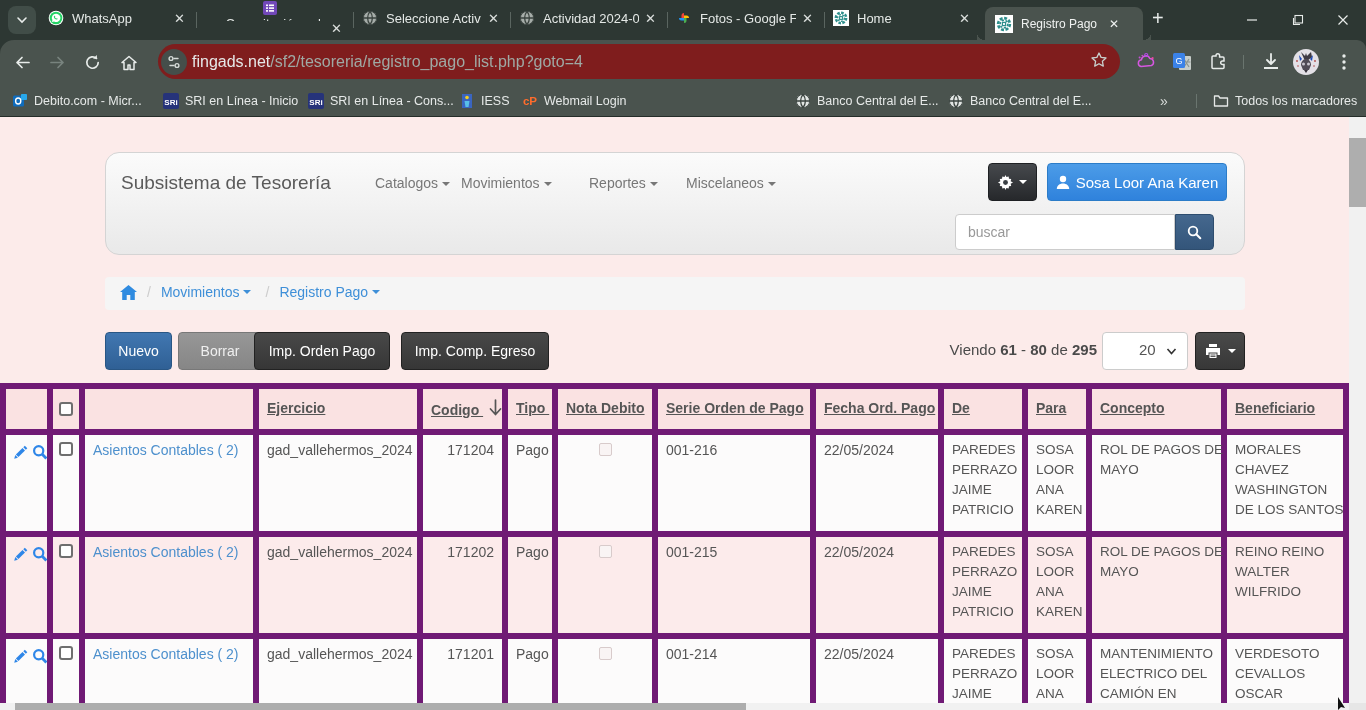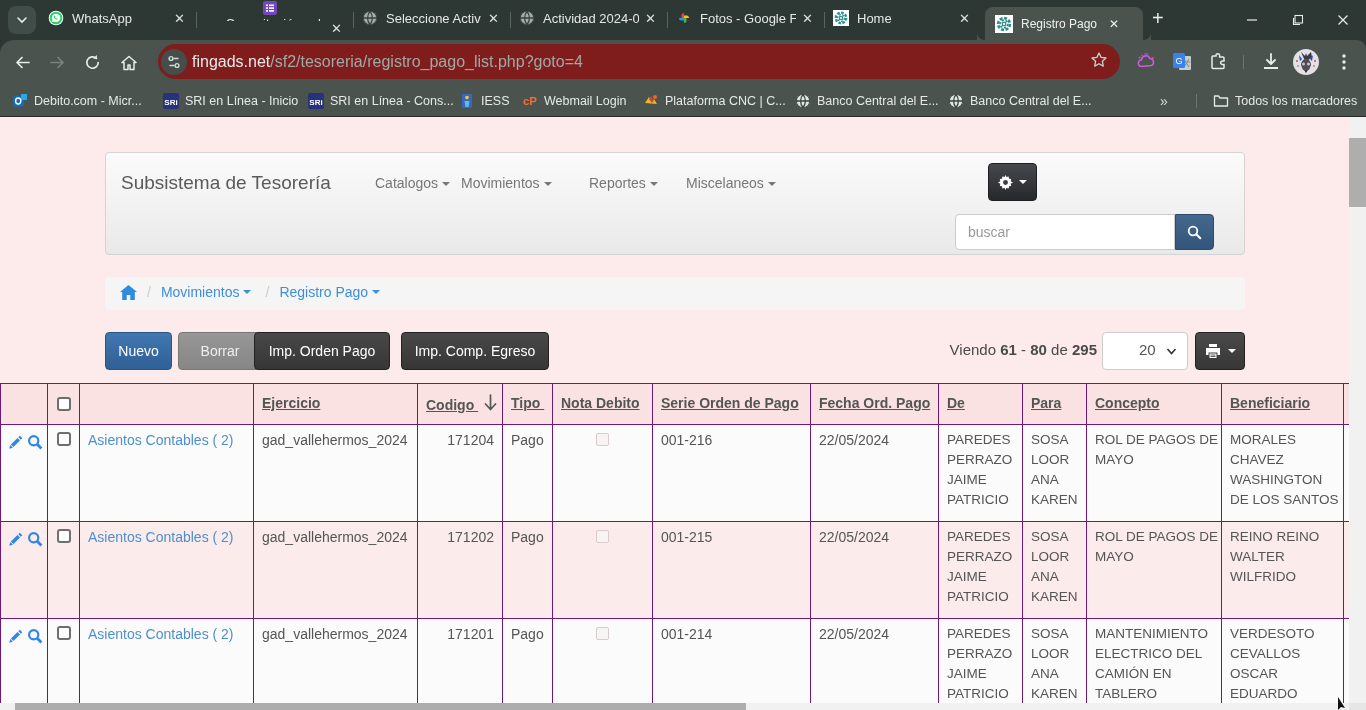--- a/index.html
+++ b/index.html
@@ -30,21 +30,21 @@
 
 #bookbar { position:absolute; left:0; top:85px; width:1366px; height:32px; background:#4A534E; border-bottom:1px solid #242D29; }
 .bm { position:absolute; top:0; height:32px; display:flex; align-items:center; color:#E6E9E8; font-size:12.5px; white-space:nowrap; }
 .bm .bic { width:16px; height:16px; margin-right:6px; }
 
 
 #page { position:absolute; left:0; top:117px; width:1349px; height:593px; background:#FCEBEA; overflow:hidden; }
 #gadline { position:absolute; left:0; top:12px; width:1349px; text-align:center; font-size:12px; color:#1A1A1A; }
 .container { position:absolute; left:105px; width:1140px; }
 
-#panel { top:35px; height:103px; background:linear-gradient(#FBFBFB,#E9E9E9); border:1px solid #D4D4D4; border-radius:4px; }
+#panel { top:35px; height:103px; background:linear-gradient(#FBFBFB,#E9E9E9); border:1px solid #D4D4D4; border-radius:14px; }
 #brand { position:absolute; left:15px; top:19px; font-size:19px; color:#5A5A5A; }
 .navitem { position:absolute; top:22px; font-size:14px; color:#777; }
 .caret { display:inline-block; width:0; height:0; border-left:4px solid transparent; border-right:4px solid transparent; border-top:4px solid #777; vertical-align:middle; margin-left:4px; }
 #gearbtn { position:absolute; left:882px; top:10px; width:49px; height:38px; background:linear-gradient(#46494D,#26282B); border:1px solid #1E2023; border-radius:4px; color:#fff; display:flex; align-items:center; justify-content:center; }
 #userbtn { position:absolute; left:941px; top:10px; width:180px; height:38px; background:linear-gradient(#4C9CE8,#2F82DC); border:1px solid #2B7CC8; border-radius:4px; color:#fff; font-size:15px; display:flex; align-items:center; justify-content:center; }
 #searchbox { position:absolute; left:849px; top:61px; width:220px; height:36px; background:#fff; border:1px solid #CCC; border-radius:4px 0 0 4px; font-size:14px; color:#999; line-height:34px; padding-left:12px; }
 #searchbtn { position:absolute; left:1069px; top:61px; width:39px; height:36px; background:linear-gradient(#45688E,#33557A); border:1px solid #2E4D6E; border-radius:0 4px 4px 0; display:flex; align-items:center; justify-content:center; }
 
 #crumb { top:160px; height:33px; background:#F5F5F5; border-radius:4px; font-size:14px; }
 #crumb .inner { position:absolute; left:15px; top:7px; display:flex; align-items:center; color:#CCC; }
@@ -56,21 +56,21 @@
 #b-nuevo { left:0px; width:67px; background:linear-gradient(#4177B1,#2F6095); border:1px solid #295684; }
 #b-borrar { left:73px; width:84px; background:linear-gradient(#979797,#868686); border:1px solid #787878; color:#EFEFEF; }
 #b-orden { left:149px; width:136px; background:linear-gradient(#484848,#363636); border:1px solid #222; }
 #b-egreso { left:296px; width:148px; background:linear-gradient(#484848,#363636); border:1px solid #222; }
 #viendo { position:absolute; right:148px; top:9px; font-size:15px; color:#4A4A4A; }
 #pagesel { position:absolute; left:997px; top:0; width:86px; height:38px; background:#fff; border:1px solid #CCC; border-radius:4px; font-size:15px; color:#555; }
 #printbtn { position:absolute; left:1090px; top:0; width:50px; height:38px; background:linear-gradient(#4A4A4A,#373737); border:1px solid #222; border-radius:4px; display:flex; align-items:center; justify-content:center; }
 
 
 #tbl { position:absolute; left:0; top:266px; width:1403px; border-collapse:collapse; table-layout:fixed; font-size:14px; color:#555; }
-#tbl th, #tbl td { border:1px solid #701a75; vertical-align:top; padding:7px 8px; line-height:20px; }
+#tbl th, #tbl td { border:6px solid #701a75; vertical-align:top; padding:7px 8px; line-height:20px; }
 #tbl td { padding-top:5px; padding-bottom:11px; }
 #tbl td .cb { margin-top:2px; }
 #tbl td div { white-space:nowrap; font-size:13.5px; }
 #tbl th { background:#FAE2E2; font-weight:bold; color:#555; text-align:left; padding-top:9px; padding-bottom:9px; white-space:nowrap; }
 #tbl th span { text-decoration:underline; }
 #tbl tr.w td { background:#FCFBFB; }
 #tbl tr.p td { background:#FCEBEB; }
 td.num { text-align:right; }
 td.ctr { text-align:center; }
 a.acl { color:#4D90CD; text-decoration:none; }
@@ -295,28 +295,20 @@
         <path d="M5.5 8h5l-1 6h-3z" fill="#58C0E8"></path>
       </svg>
     <span>IESS</span>
   </div>
   <div class="bm" style="left:522px;">
     <svg class="bic" viewBox="0 0 18 18">
         <text x="9" y="13.5" font-size="13" font-weight="bold" fill="#FF6C2C" text-anchor="middle" font-family="Liberation Sans">cP</text>
       </svg>
     <span>Webmail Login</span>
   </div>
-  <div class="bm" style="left:643px;">
-    <svg class="bic" viewBox="0 0 16 16">
-        <path d="M2 10l4-6 3 4 2-2 3 5z" fill="#E8B828"></path>
-        <path d="M8 3l3 4-2 3-3-4z" fill="#C04838"></path>
-        <circle cx="12" cy="4" r="2" fill="#E86828"></circle>
-      </svg>
-    <span>Plataforma CNC | C...</span>
-  </div>
   <div class="bm" style="left:795px;">
     <svg class="bic" viewBox="0 0 16 16">
         <circle cx="8" cy="8" r="6.8" fill="#E2E6E4"></circle>
         <path d="M1.4 8h13.2M8 1.3a10.6 10.6 0 0 1 0 13.4M8 1.3a10.6 10.6 0 0 0 0 13.4" stroke="#39423E" stroke-width="1.3" fill="none"></path>
         <circle cx="8" cy="8" r="6.6" fill="none" stroke="#39423E" stroke-width="0.9"></circle>
       </svg>
     <span>Banco Central del E...</span>
   </div>
   <div class="bm" style="left:948px;">
     <svg class="bic" viewBox="0 0 16 16">
@@ -346,20 +338,24 @@
     <div class="navitem" style="left:355px;">Movimientos<span class="caret"></span></div>
     <div class="navitem" style="left:483px;">Reportes<span class="caret"></span></div>
     <div class="navitem" style="left:580px;">Miscelaneos<span class="caret"></span></div>
     <div id="gearbtn">
         <svg width="15" height="15" viewBox="0 0 16 16">
           <path d="M8 0l1 2.2 2.4-.6.3 2.4 2.4.3-.6 2.4L16 8l-2.5 1.3.6 2.4-2.4.3-.3 2.4-2.4-.6L8 16l-1-2.2-2.4.6-.3-2.4-2.4-.3.6-2.4L0 8l2.5-1.3-.6-2.4 2.4-.3.3-2.4 2.4.6z" fill="#fff"></path>
           <circle cx="8" cy="8" r="2.6" fill="#3A3F44"></circle>
         </svg>
         <span class="caret" style="border-top-color:#fff;margin-left:6px;"></span>
       </div>
+    <div id="userbtn"><svg width="14" height="14" viewBox="0 0 14 14" style="margin-right:6px;">
+          <circle cx="7" cy="4" r="3.2" fill="#fff"></circle>
+          <path d="M0.8 14c0-3.4 2.8-5.5 6.2-5.5s6.2 2.1 6.2 5.5z" fill="#fff"></path>
+        </svg>Sosa Loor Ana Karen</div>
     <div id="searchbox">buscar</div>
     <div id="searchbtn">
         <svg width="15" height="15" viewBox="0 0 15 15">
           <circle cx="6" cy="6" r="4.3" fill="none" stroke="#fff" stroke-width="1.8"></circle>
           <path d="M9.3 9.3l4 4" stroke="#fff" stroke-width="2" stroke-linecap="round"></path>
         </svg>
       </div>
   </div>
 
   <div class="container" id="crumb">

